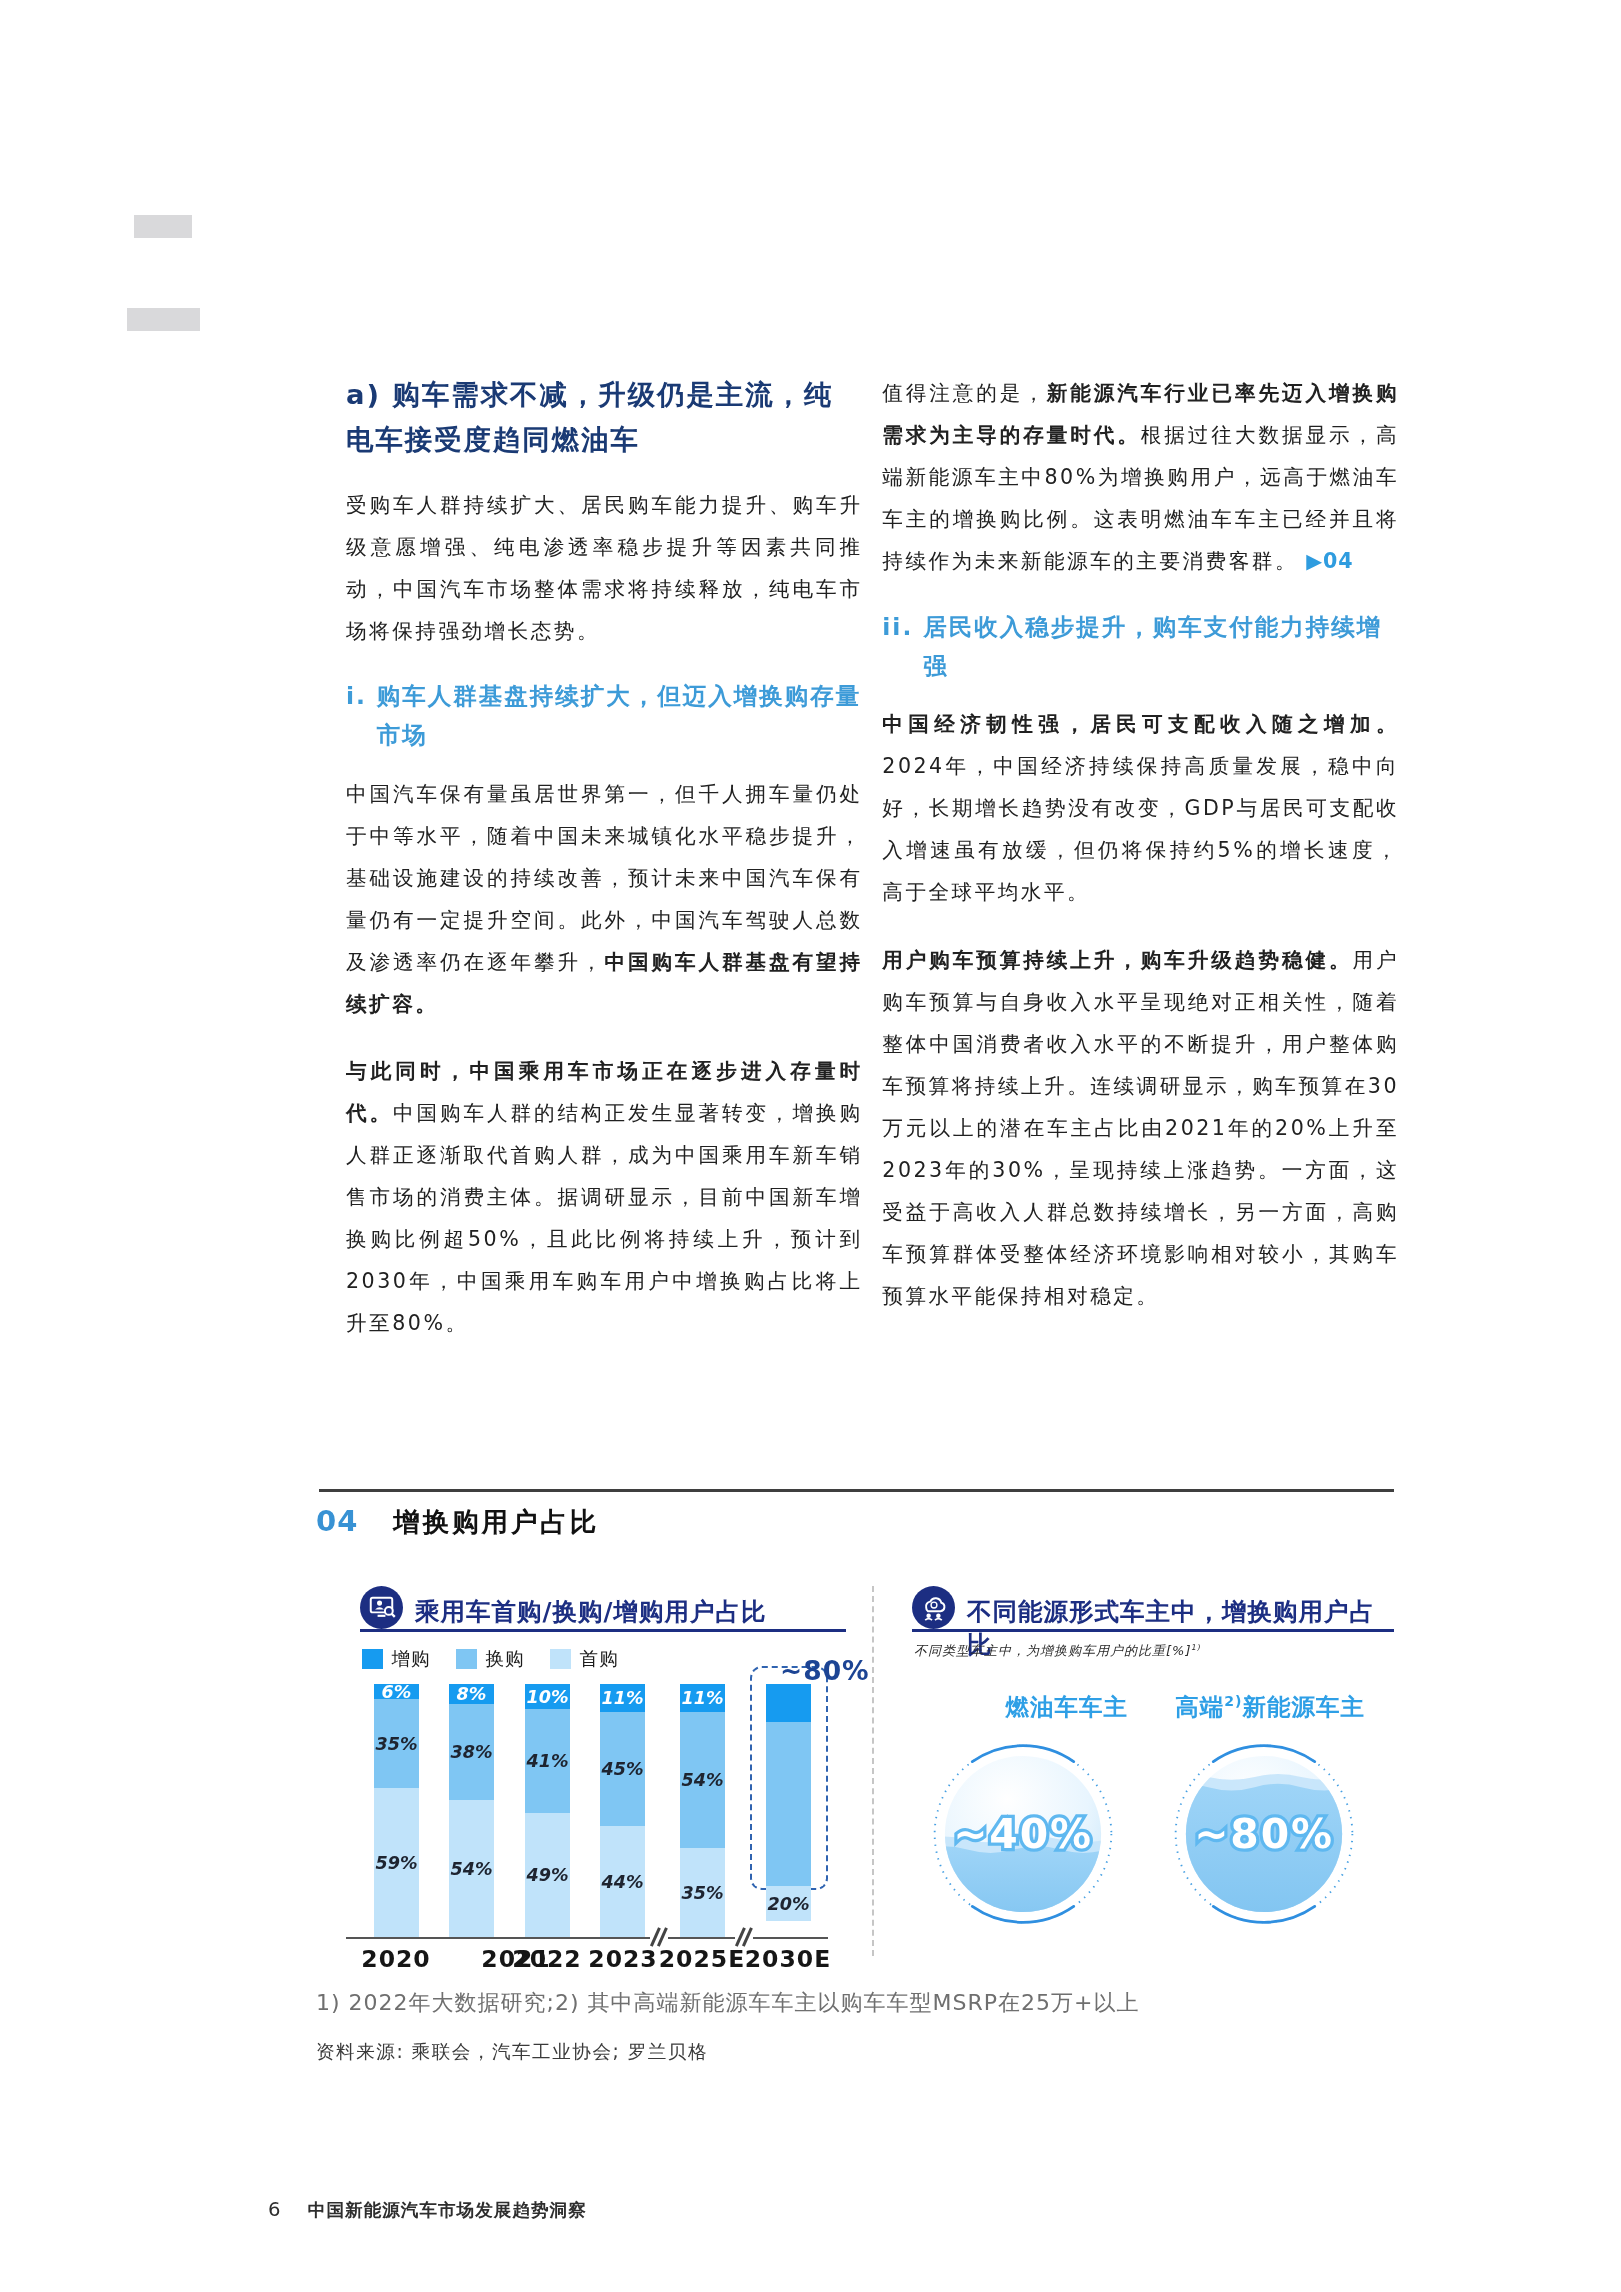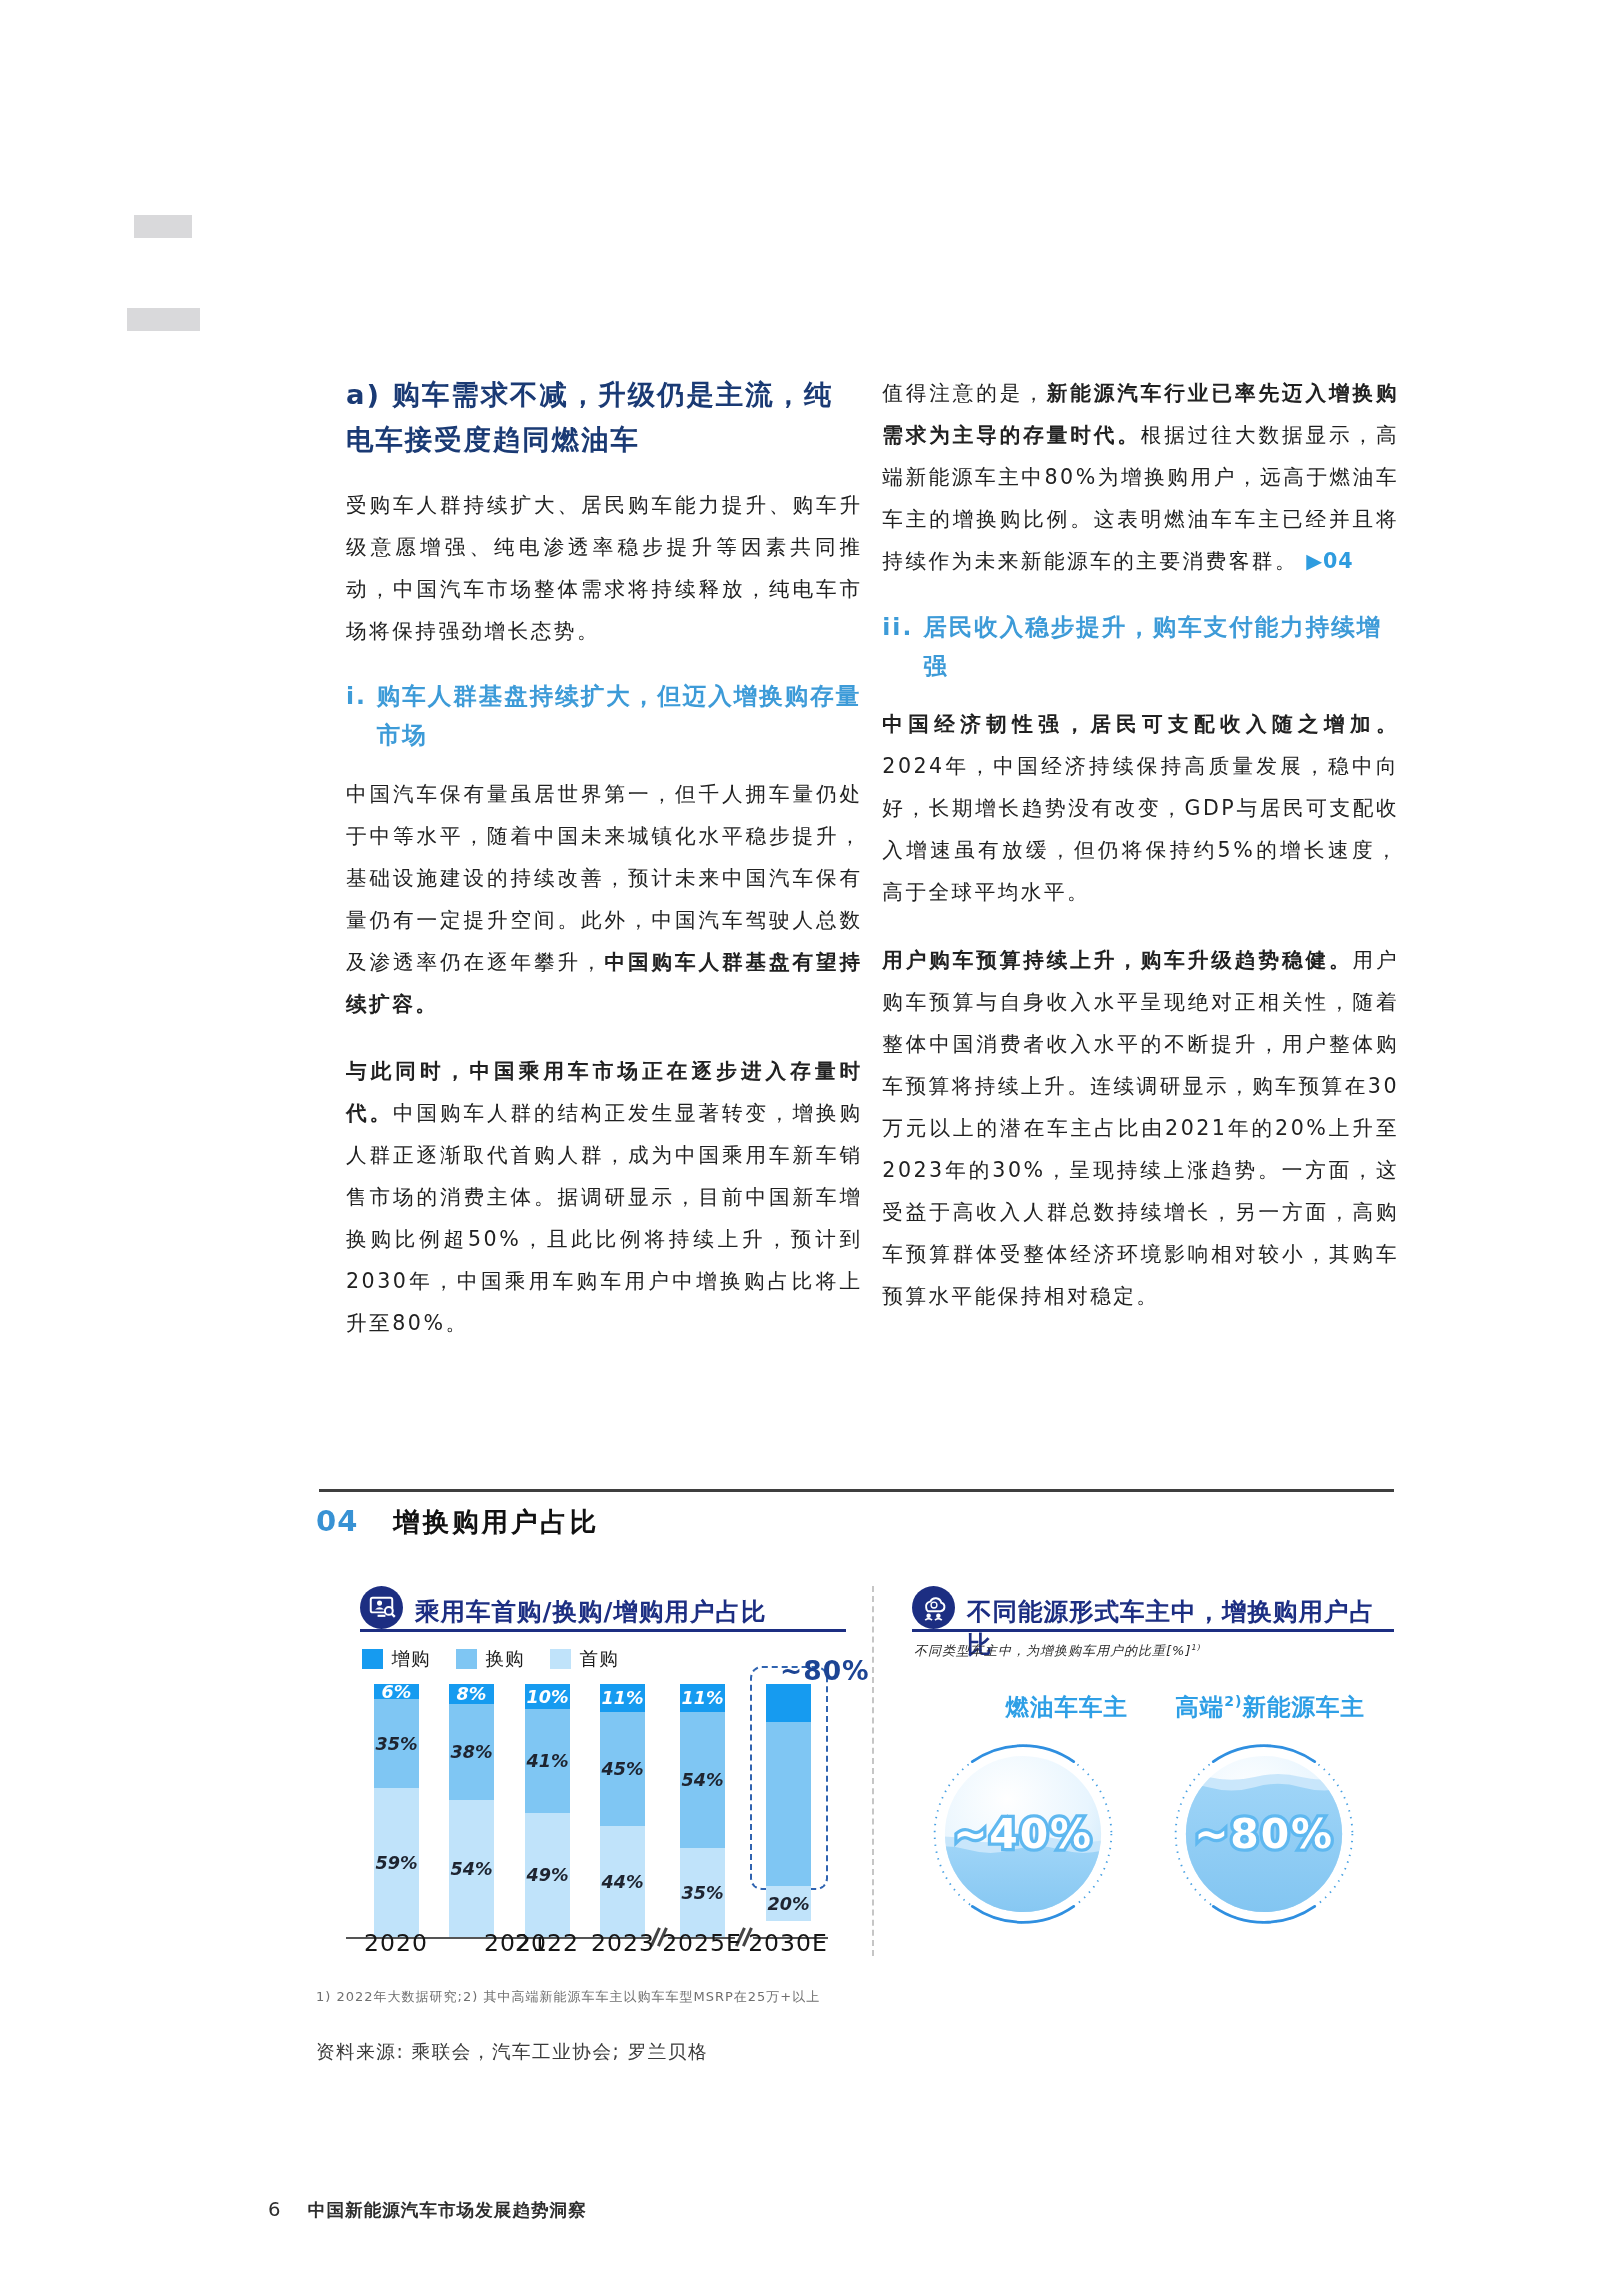--- a/index.html
+++ b/index.html
@@ -49,40 +49,40 @@
   .chart{position:absolute;left:0;top:116px;width:529px;height:253px;}
   .axis{position:absolute;left:27.4px;width:482px;bottom:-2px;height:2px;background:#555;}
   .bar{position:absolute;top:0;width:45px;height:253px;display:flex;flex-direction:column;}
   .seg{position:relative;width:100%;}
   .seg0{background:#169bf0;}
   .seg1{background:#7fc6f3;}
   .seg2{background:#c0e3fa;}
   .seglab{position:absolute;left:-7.8px;right:-7.8px;top:50%;transform:translateY(-50%);
           text-align:center;font-size:17.6px;font-weight:bold;font-style:italic;color:#1e2430;}
   .seg0 .seglab{color:#ffffff;}
-  .xlab{position:absolute;top:245px;width:88px;text-align:center;font-size:23.5px;
-        font-weight:400;color:#161616;letter-spacing:1px;}
+  .xlab{position:absolute;top:261px;width:88px;text-align:center;font-size:23.5px;
+        font-weight:700;color:#161616;letter-spacing:1px;}
   .brk{position:absolute;bottom:-9.8px;width:17.6px;height:19.6px;background:#ffffff;}
   .brk:before,.brk:after{content:"";position:absolute;top:0;width:2.5px;height:19.6px;
         background:#444;transform:rotate(24deg);}
   .brk:before{left:3.9px;} .brk:after{left:10.8px;}
   .dash-box{position:absolute;left:431px;top:-17.6px;width:74px;height:220px;
         border:2.9px dashed #2f63b0;border-radius:11.8px;}
   .annot{position:absolute;left:461px;top:-29px;font-size:26.5px;font-weight:bold;
         color:#1c4494;letter-spacing:1px;}
   
   .subtitle{position:absolute;left:2px;top:74px;font-size:13px;font-style:italic;
         color:#2b2b2b;letter-spacing:1px;}
   .olabel{position:absolute;top:123px;width:216px;text-align:right;font-size:23.5px;
         font-weight:bold;color:#2e9fe6;letter-spacing:1px;}
   .olabel.o1{left:0;} .olabel.o2{left:237px;}
   .badge{position:absolute;top:173px;width:186px;height:186px;}
   .badge.b1{left:17.6px;} .badge.b2{left:259px;}
   
-  .footnote{position:absolute;left:316px;top:1988px;font-size:13px;color:#6f6f6f;letter-spacing:1px;}
+  .footnote{position:absolute;left:316px;top:1988px;font-size:22px;color:#6f6f6f;letter-spacing:1px;}
   .source{position:absolute;left:316px;top:2039px;font-size:18.6px;color:#3a3a3a;letter-spacing:1.5px;}
   .footer{position:absolute;left:268px;top:2198px;display:flex;gap:27.4px;align-items:baseline;}
   .footer .num{font-size:19.6px;color:#2e2e2e;}
   .footer .txt{font-size:17.6px;font-weight:600;color:#2e2e2e;letter-spacing:1px;}
 </style>
 </head>
 <body>
 
 <div class="page">
 

